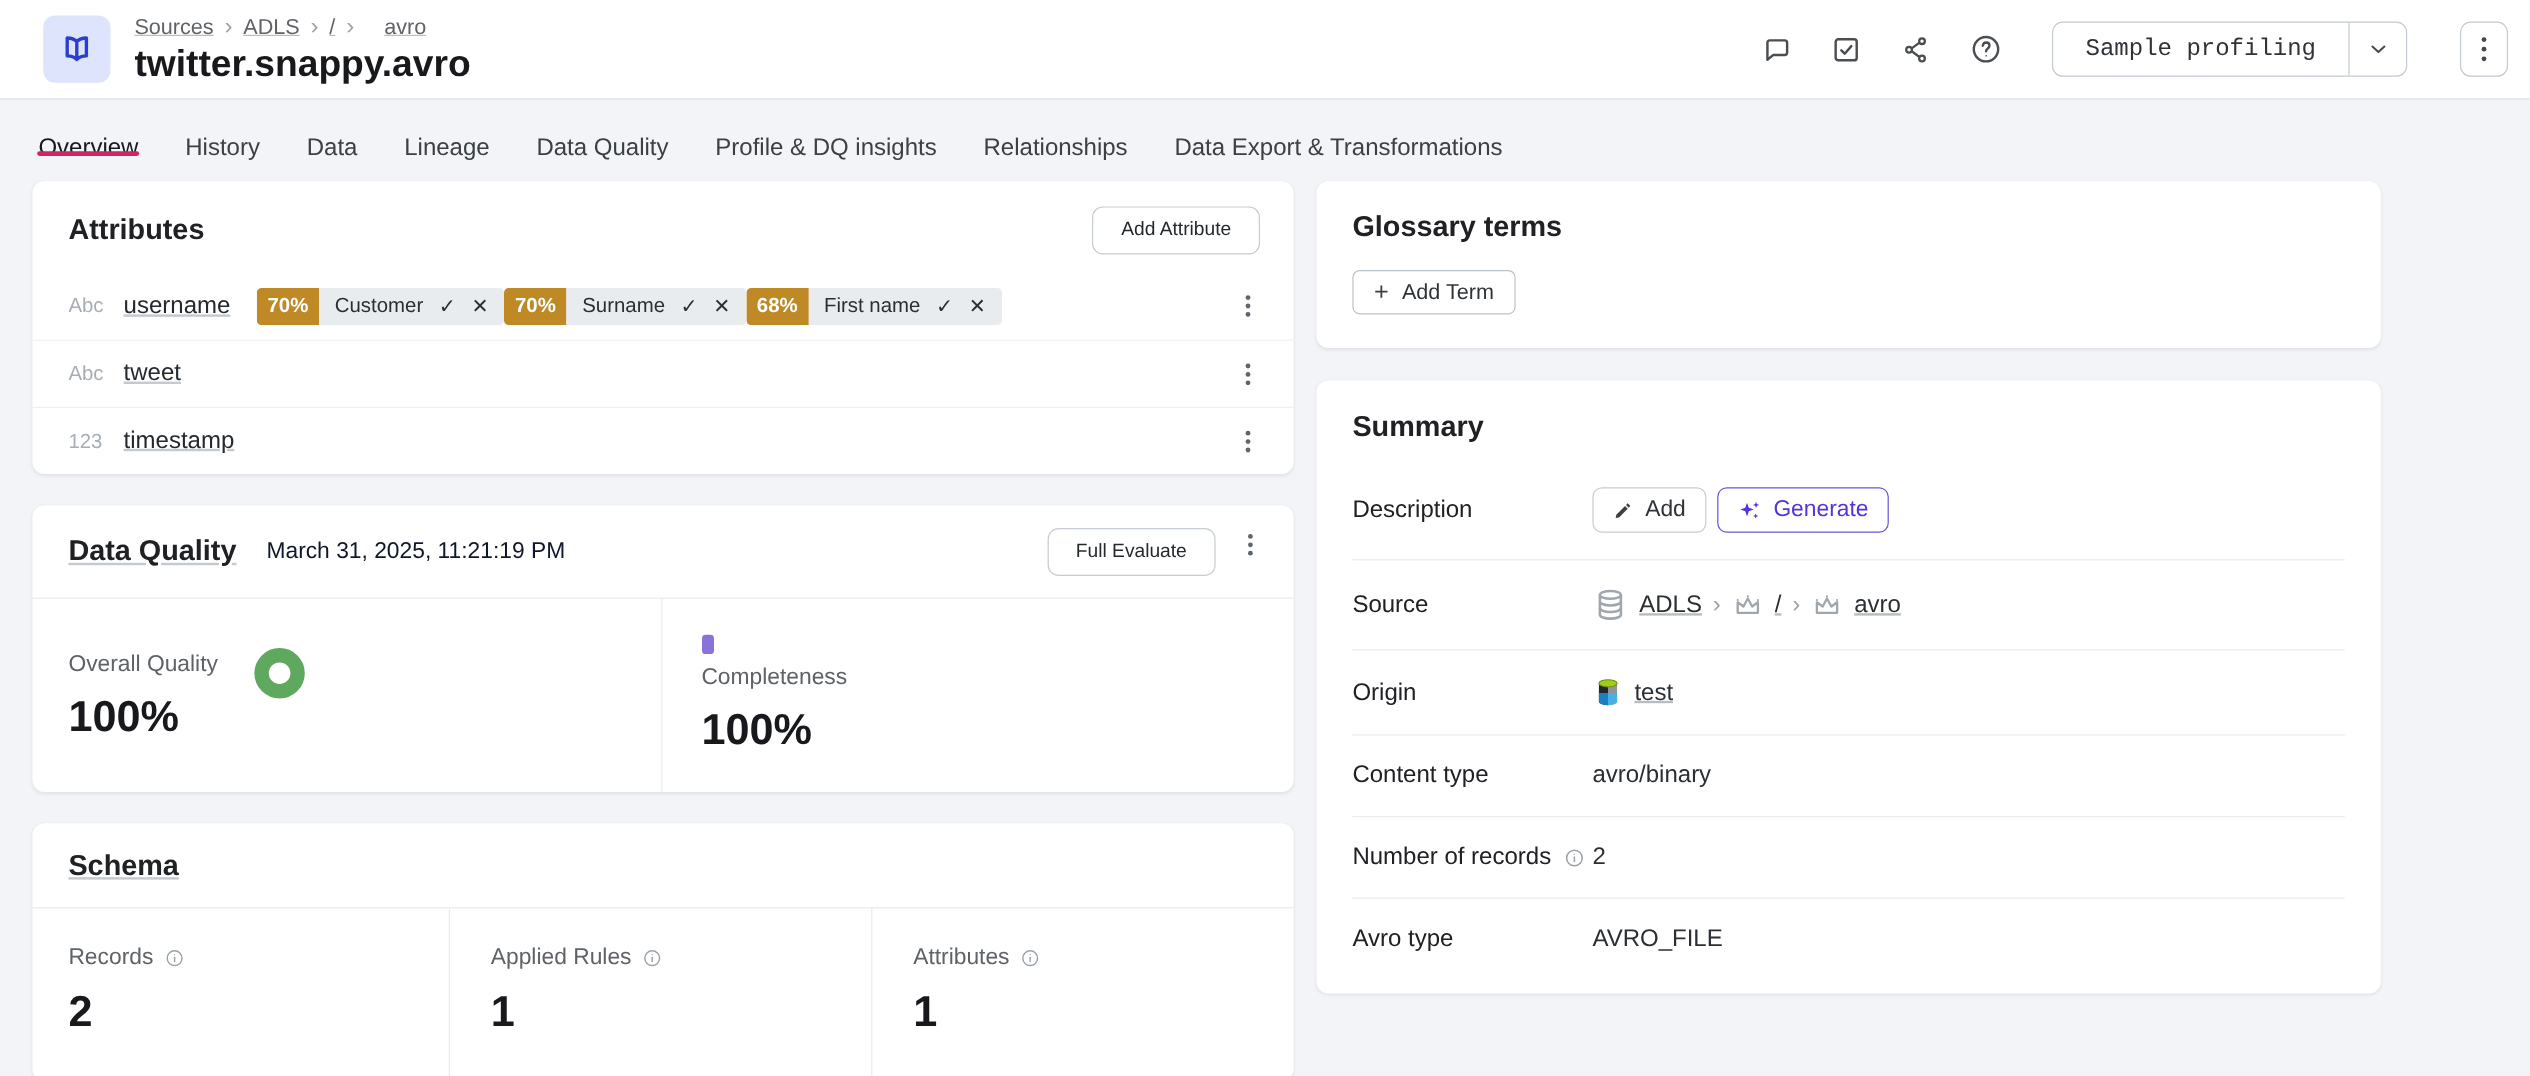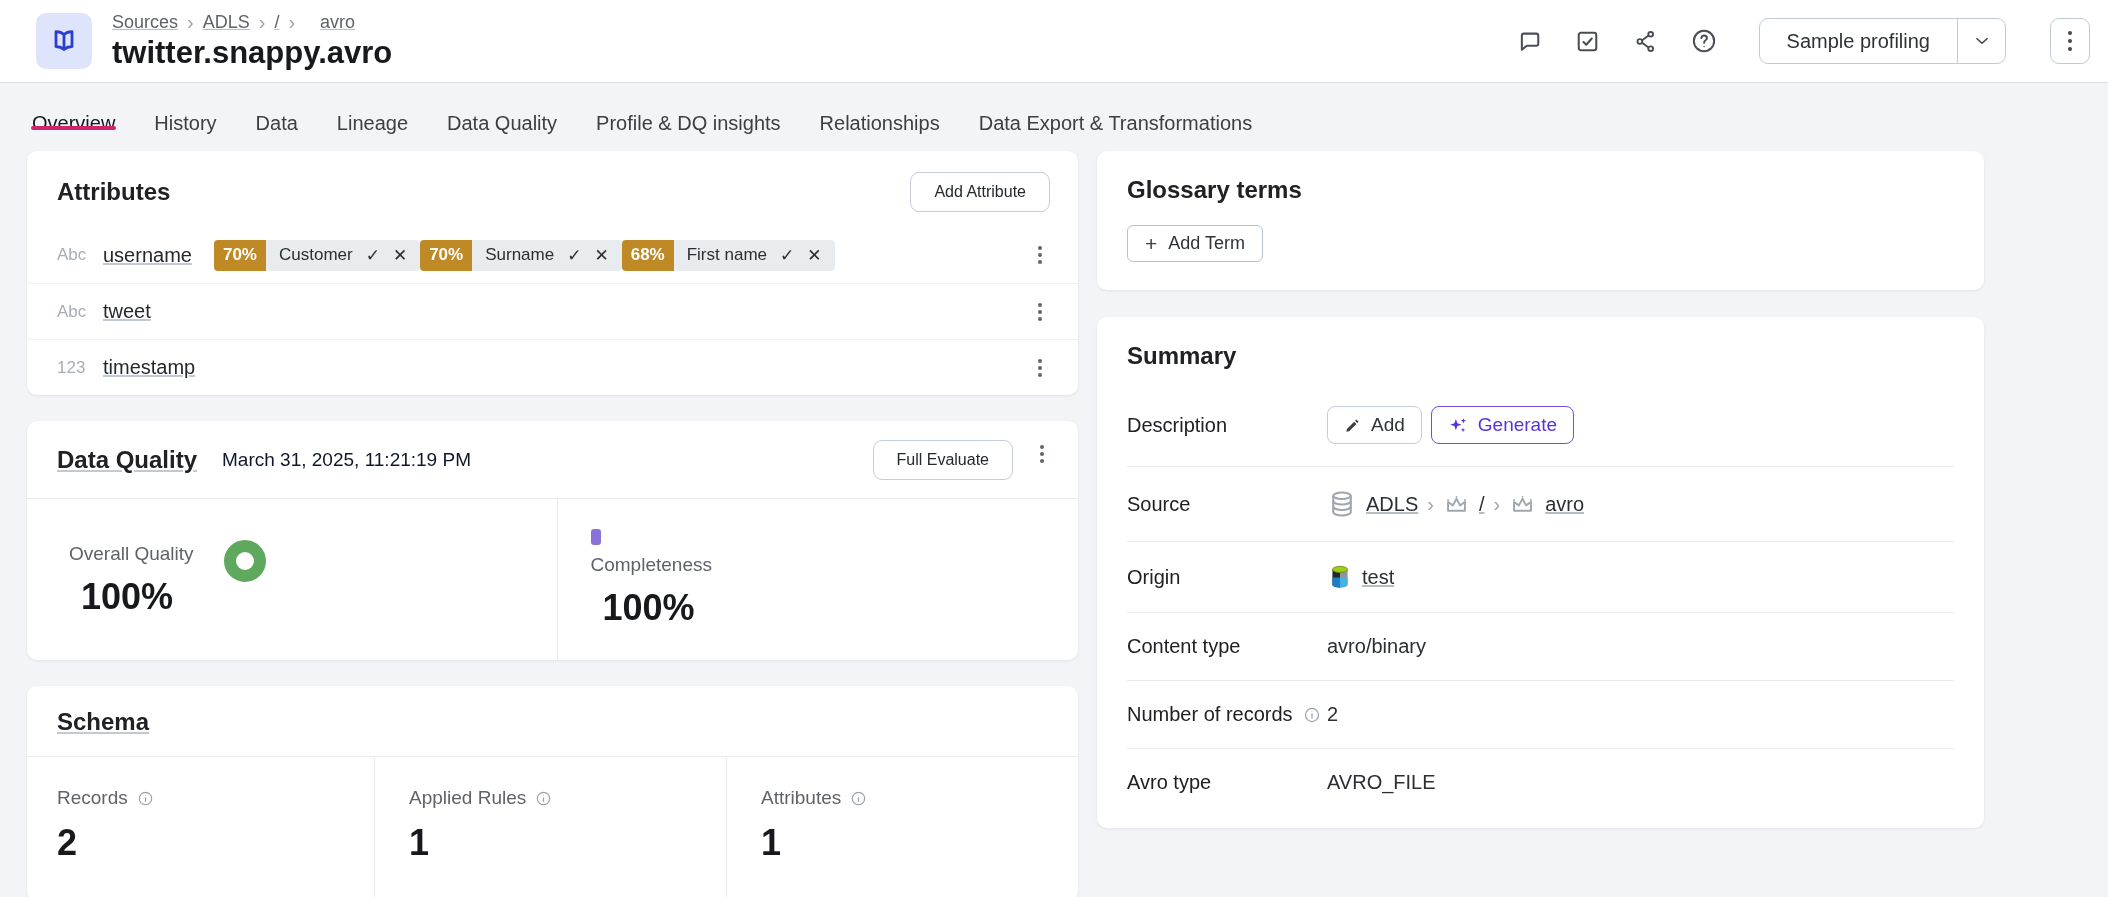--- a/index.html
+++ b/index.html
@@ -17,21 +17,21 @@
   .book-badge{width:56px;height:56px;border-radius:10px;background:#dee4fb;flex:none;
               display:flex;align-items:center;justify-content:center;margin-right:20px;}
   .titles{display:flex;flex-direction:column;gap:3px;}
   .breadcrumb{font-size:18px;color:#5f6368;display:flex;align-items:center;gap:9px;}
   .crumb{color:#5f6368;text-decoration:underline;text-decoration-color:#b7bdc4;cursor:pointer;}
   .crumb-sep{color:#9aa2ab;font-size:20px;line-height:1;}
   .crumb-last{margin-left:16px;}
   .page-title{font-size:31px;font-weight:bold;color:#17191c;margin:0;line-height:1.1;}
   .top-actions{margin-left:auto;display:flex;align-items:center;gap:28px;}
   .icon-btn{width:30px;height:30px;display:flex;align-items:center;justify-content:center;cursor:pointer;}
-  .split-btn{display:flex;border:1px solid #c3cad2;border-radius:9px;height:46px;background:#fff;margin-left:12px;overflow:hidden;}
+  .split-btn{display:flex;border:1px solid #c3cad2;border-radius:9px;height:46px;background:#fff;margin-left:12px;overflow:hidden;font-family:Liberation Mono, monospace;}
   .split-main{padding:0 27px;font-size:20px;display:flex;align-items:center;color:#2f3338;cursor:pointer;}
   .split-caret{width:48px;border-left:1px solid #c3cad2;display:flex;align-items:center;justify-content:center;cursor:pointer;}
   .kebab-btn{margin-left:16px;width:40px;height:46px;border:1px solid #c3cad2;border-radius:9px;background:#fff;
              display:flex;flex-direction:column;align-items:center;justify-content:center;gap:4px;cursor:pointer;}
   .dot{width:4px;height:4px;border-radius:50%;background:#44484d;display:block;}
 
   
   .tabs{display:flex;gap:37px;padding:0 31px;height:52px;align-items:flex-end;}
   .tab{font-size:20px;color:#3c4043;display:flex;align-items:center;position:relative;cursor:pointer;padding:0 1px;}
   .tab.active{color:#17191c;}
@@ -59,26 +59,26 @@
   .chip-score{background:var(--term-score-bg);color:#fff;font-weight:bold;display:flex;align-items:center;padding:0 9px;}
   .chip-body{background:#e9ecef;color:#2b2f33;display:flex;align-items:center;gap:13px;padding:0 13px;}
   .chip-act{display:flex;align-items:center;cursor:pointer;}
   .row-kebab{margin-left:auto;display:flex;flex-direction:column;gap:3px;cursor:pointer;padding:5px 6px;}
   .row-kebab .dot{background:#5f656c;}
 
   
   .dq-head{display:flex;align-items:center;padding:19px 28px 18px 30px;border-bottom:1px solid #e8ebee;}
   .timestamp{font-size:19px;color:#0f172a;margin-left:25px;}
   .dq-actions{margin-left:auto;display:flex;gap:21px;}
-  .dq-body{display:flex;align-items:stretch;padding-left:12px;}
+  .dq-body{display:flex;align-items:stretch;}
   .dq-half{flex:1;}
   .dq-left{display:flex;align-items:flex-start;padding:44px 0 42px 30px;border-right:1px solid #e8ebee;}
   .dq-right{display:flex;flex-direction:column;padding:30px 0 0 33px;}
   .metric-label{font-size:19px;color:#5f6368;}
-  .metric-value{font-size:36px;font-weight:bold;color:#17191c;margin-top:11px;margin-left:12px;}
+  .metric-value{font-size:36px;font-weight:bold;color:#17191c;margin-top:11px;}
   .donut{width:42px;height:42px;border:12px solid var(--quality-green);border-radius:50%;
          margin-left:30px;margin-top:-3px;flex:none;}
   .comp-marker{width:10px;height:16px;border-radius:3px;background:var(--completeness-purple);margin-bottom:9px;}
 
   
   .schema-head{padding:22px 30px 20px;}
   .schema-body{display:flex;border-top:1px solid #e8ebee;}
   .stat{flex:1;padding:30px 0 37px 34px;}
   .stat + .stat{border-left:1px solid #e8ebee;}
   .stat:first-child{padding-left:30px;}

